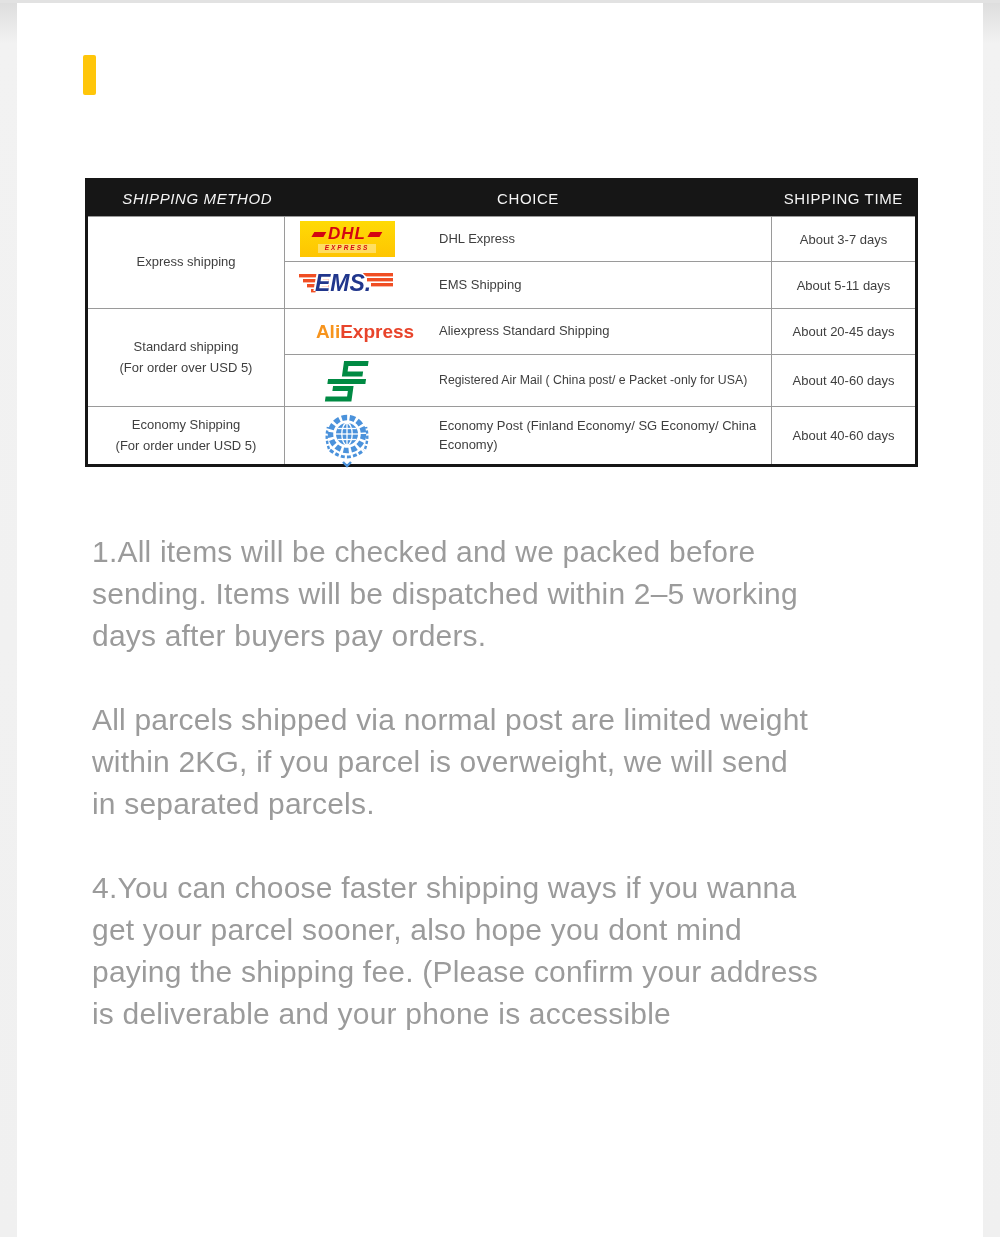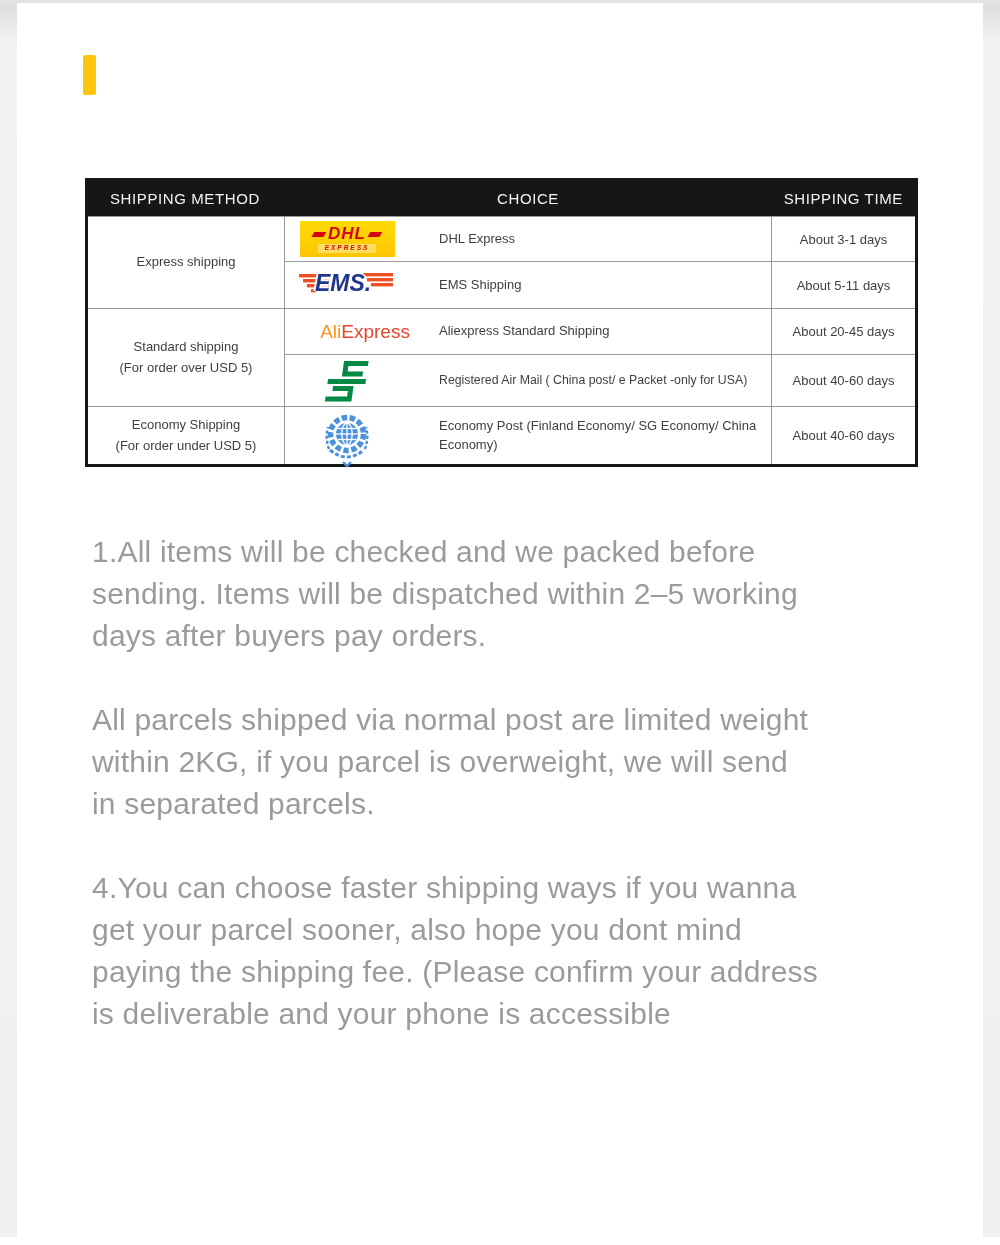--- a/index.html
+++ b/index.html
@@ -23,21 +23,21 @@
   .accent-bar { width:13px; height:40px; background:#FFC60A; border-radius:2px; flex:none; }
   .page-title { margin-left:9px; font-size:38px; font-weight:700; letter-spacing:2.5px;
     color:#161616; line-height:1; white-space:nowrap; }
 
   
   .ship-table { position:absolute; left:85px; top:178px; width:830px;
     border-collapse:collapse; table-layout:fixed; border:3px solid #161616; }
   .ship-table th, .ship-table td { border:1px solid #9a9a9a; }
   .ship-table thead th { background:#161616; color:#f4f4f4; font-size:15px; font-weight:400;
     letter-spacing:0.6px; height:37px; border:0; }
-  th.col-method { width:198px; text-align:left; padding-left:22px; }
+  th.col-method { width:198px; text-align:center; padding-left:22px;font-style:italic; }
   th.col-courier { width:487px; text-align:center; }
   th.col-time { width:145px; text-align:center; border-left:1px solid #cfcfcf; font-size:14.5px; letter-spacing:0.2px; }
   .ship-table tbody td { color:#3f3f3f; font-size:13px; background:#fff; vertical-align:middle; }
   tr.h45{height:45px;} tr.h47{height:47px;} tr.h46{height:46px;} tr.h52{height:52px;} tr.h59{height:59px;}
   td.method { text-align:center; line-height:1.55; }
   td.courier { padding-left:14px; }
   .courier-flex { display:flex; align-items:center;gap:32px; }
   .logo-box { width:96px; flex:none; display:flex; align-items:center; justify-content:center; position:relative; }
   .courier-label { margin-left:12px; line-height:1.45; }
   .courier-label.small { font-size:12.3px; }
@@ -55,21 +55,21 @@
     color:#D40511; background:rgba(255,255,255,0.38); width:58px; text-align:center; margin-top:2px; line-height:1.3; }
 
   
   .logo-ems { position:relative; width:96px; height:36px; }
   .logo-ems svg { position:absolute; left:0; top:0; }
   .ems-text { position:absolute; left:16px; top:5px; font-style:italic; font-weight:800;
     font-size:23px; line-height:1; color:#20368C;
     text-shadow:-2px 0 0 #fff, 2px 0 0 #fff, 0 -2px 0 #fff, 0 2px 0 #fff, -1px -1px 0 #fff, 1px 1px 0 #fff; }
 
   
-  .logo-ali { font-size:19px; font-weight:400; line-height:1; white-space:nowrap;margin-left:36px; }
+  .logo-ali { font-size:19px; font-weight:700; line-height:1; white-space:nowrap;margin-left:36px; }
   .ali-1 { color:#F7941D; } .ali-2 { color:#E8442B; }
 
   
   .logo-un { margin-top:-2px; margin-bottom:-10px; }
 
   
   .notes { position:absolute; left:92px; top:531px; width:822px; }
   .notes p { margin:0 0 42px 0; font-size:30px; line-height:42px; color:#9b9b9b;
     letter-spacing:0.2px; white-space:pre-wrap; font-weight:400; }
 </style>
@@ -107,21 +107,21 @@
                   <span class="dhl-dash"></span>
                   <span class="dhl-text">DHL</span>
                   <span class="dhl-dash"></span>
                 </div>
                 <div class="dhl-sub">EXPRESS</div>
               </div>
             </div>
             <span class="courier-label">DHL Express</span>
           </div>
         </td>
-        <td class="time">About 3-1 days</td>
+        <td class="time">About 3-7 days</td>
       </tr>
 
       <tr class="h47">
         <td class="courier">
           <div class="courier-flex">
             <div class="logo-box">
               <div class="logo-ems">
                 <svg width="96" height="36" viewBox="0 0 96 36">
                   <g fill="#F04E23">
                     <rect x="0" y="7" width="30" height="3.4"></rect>

